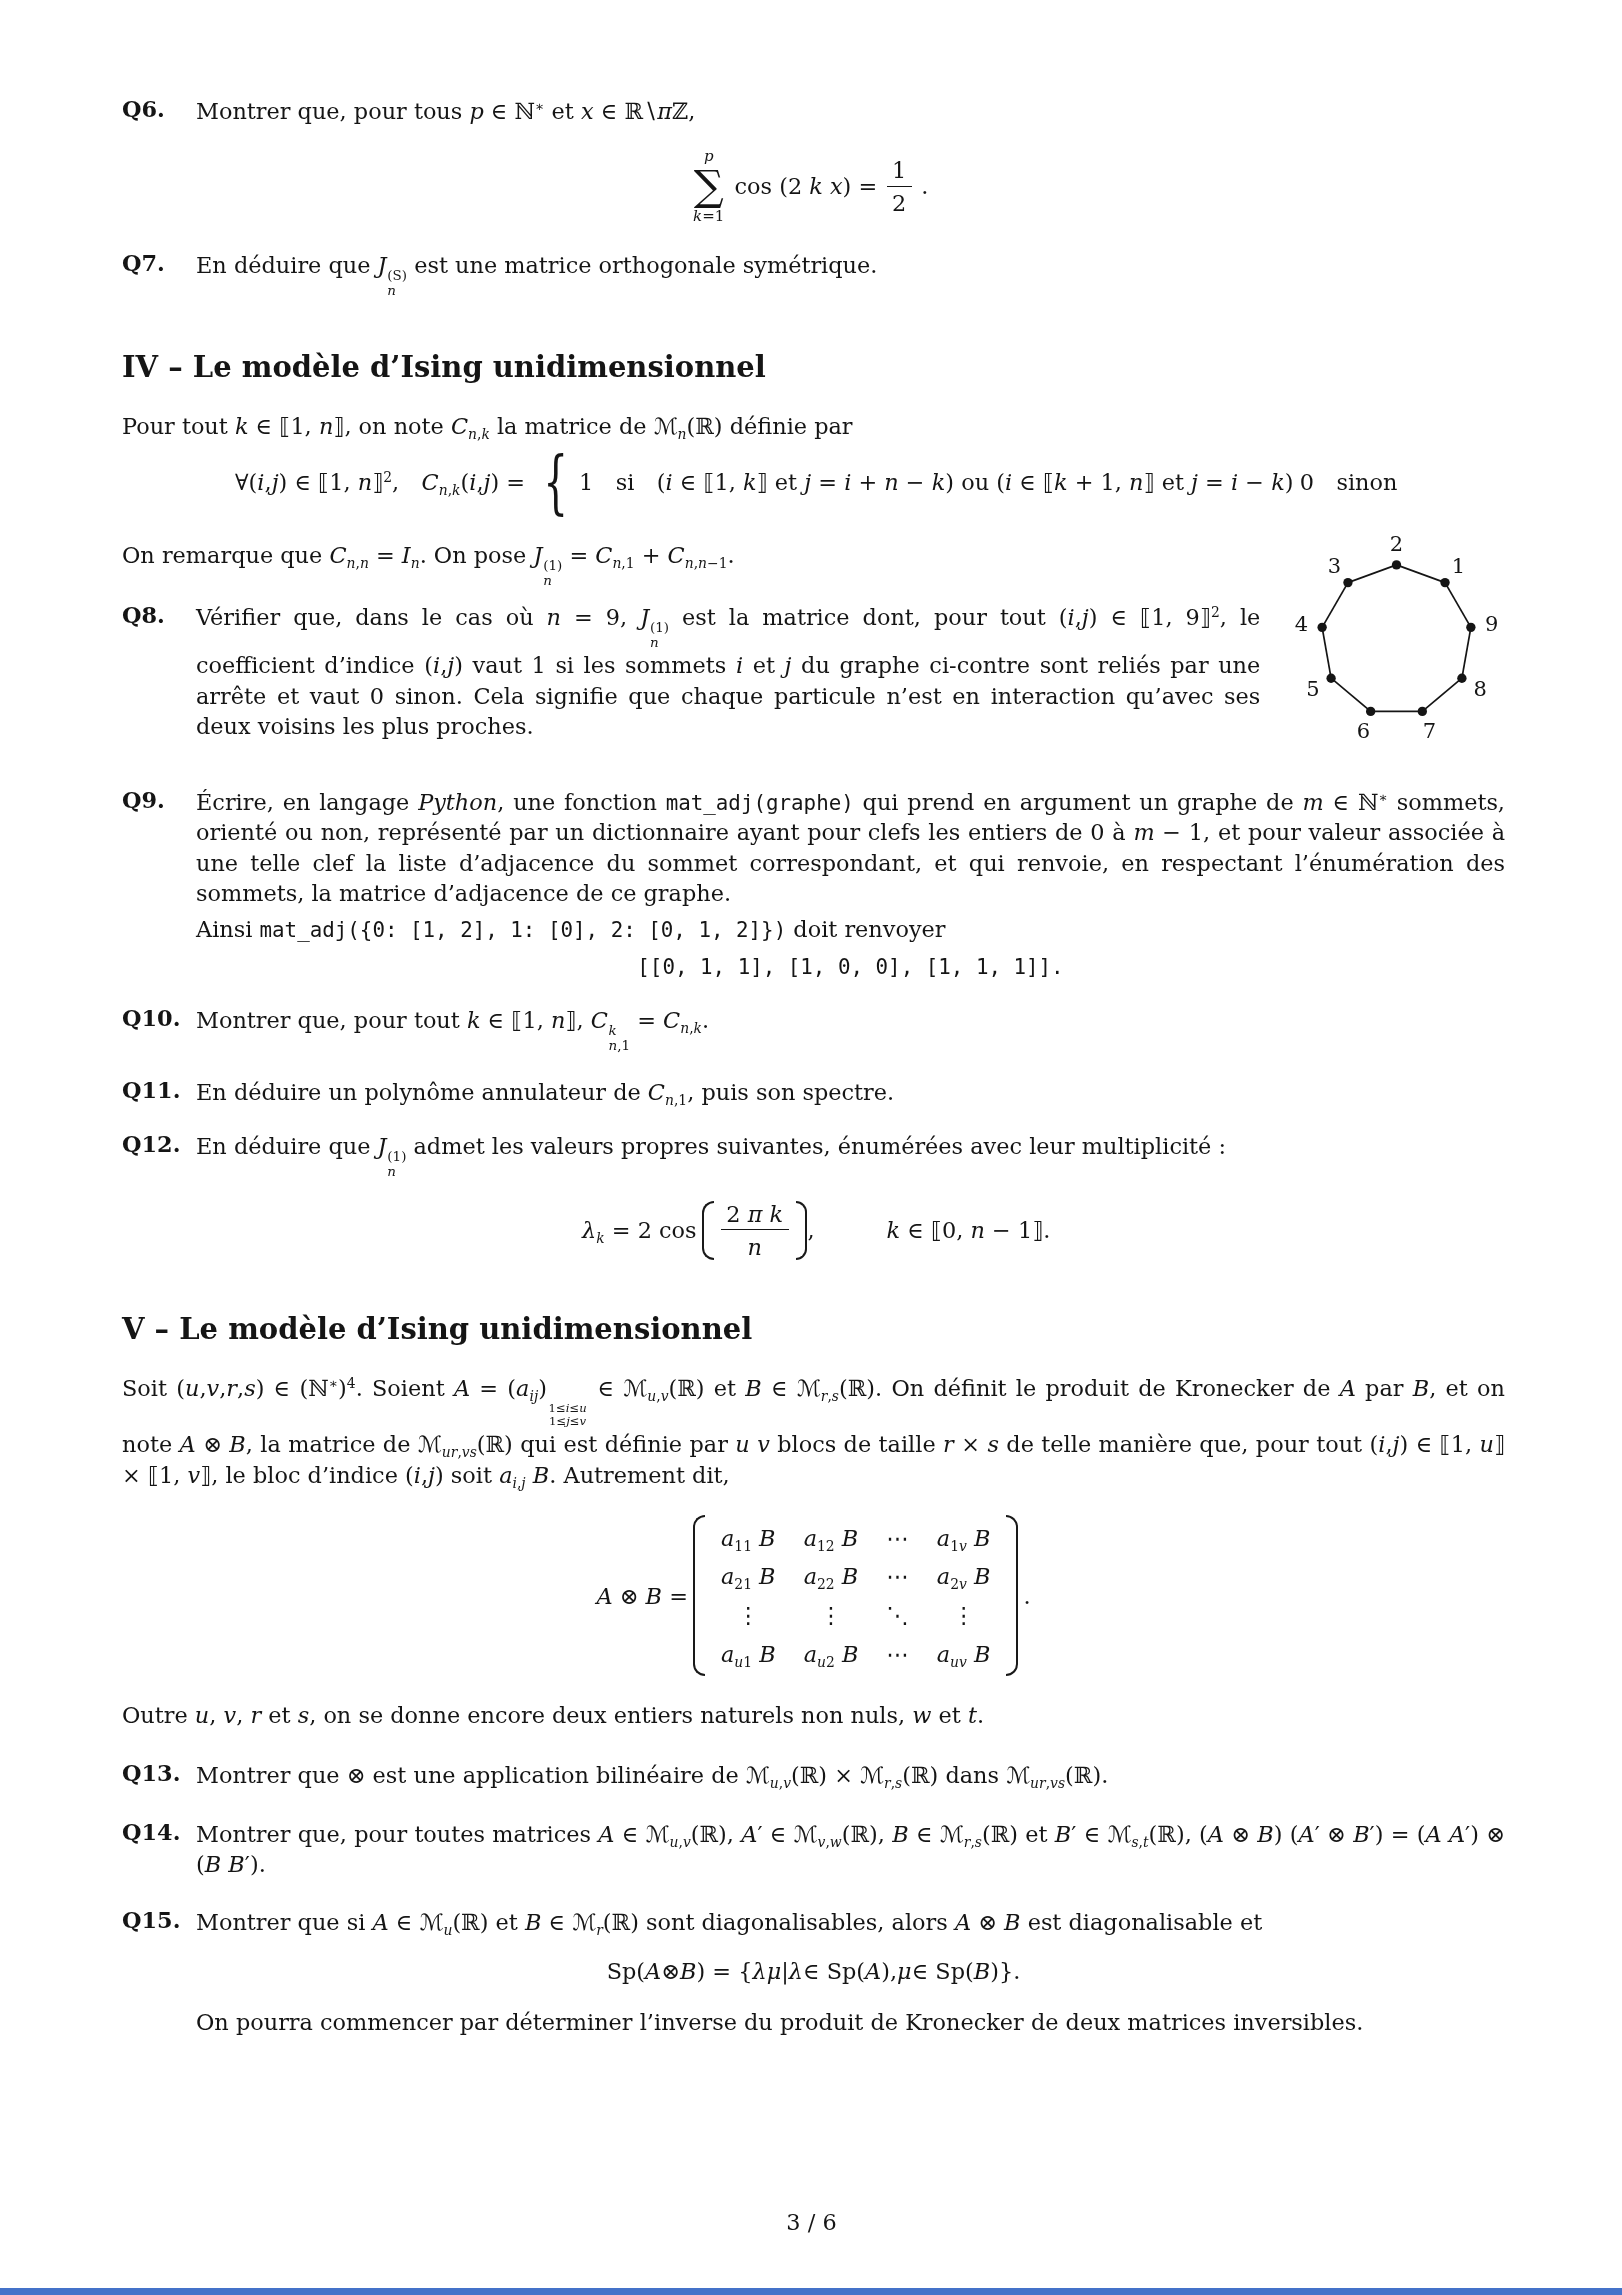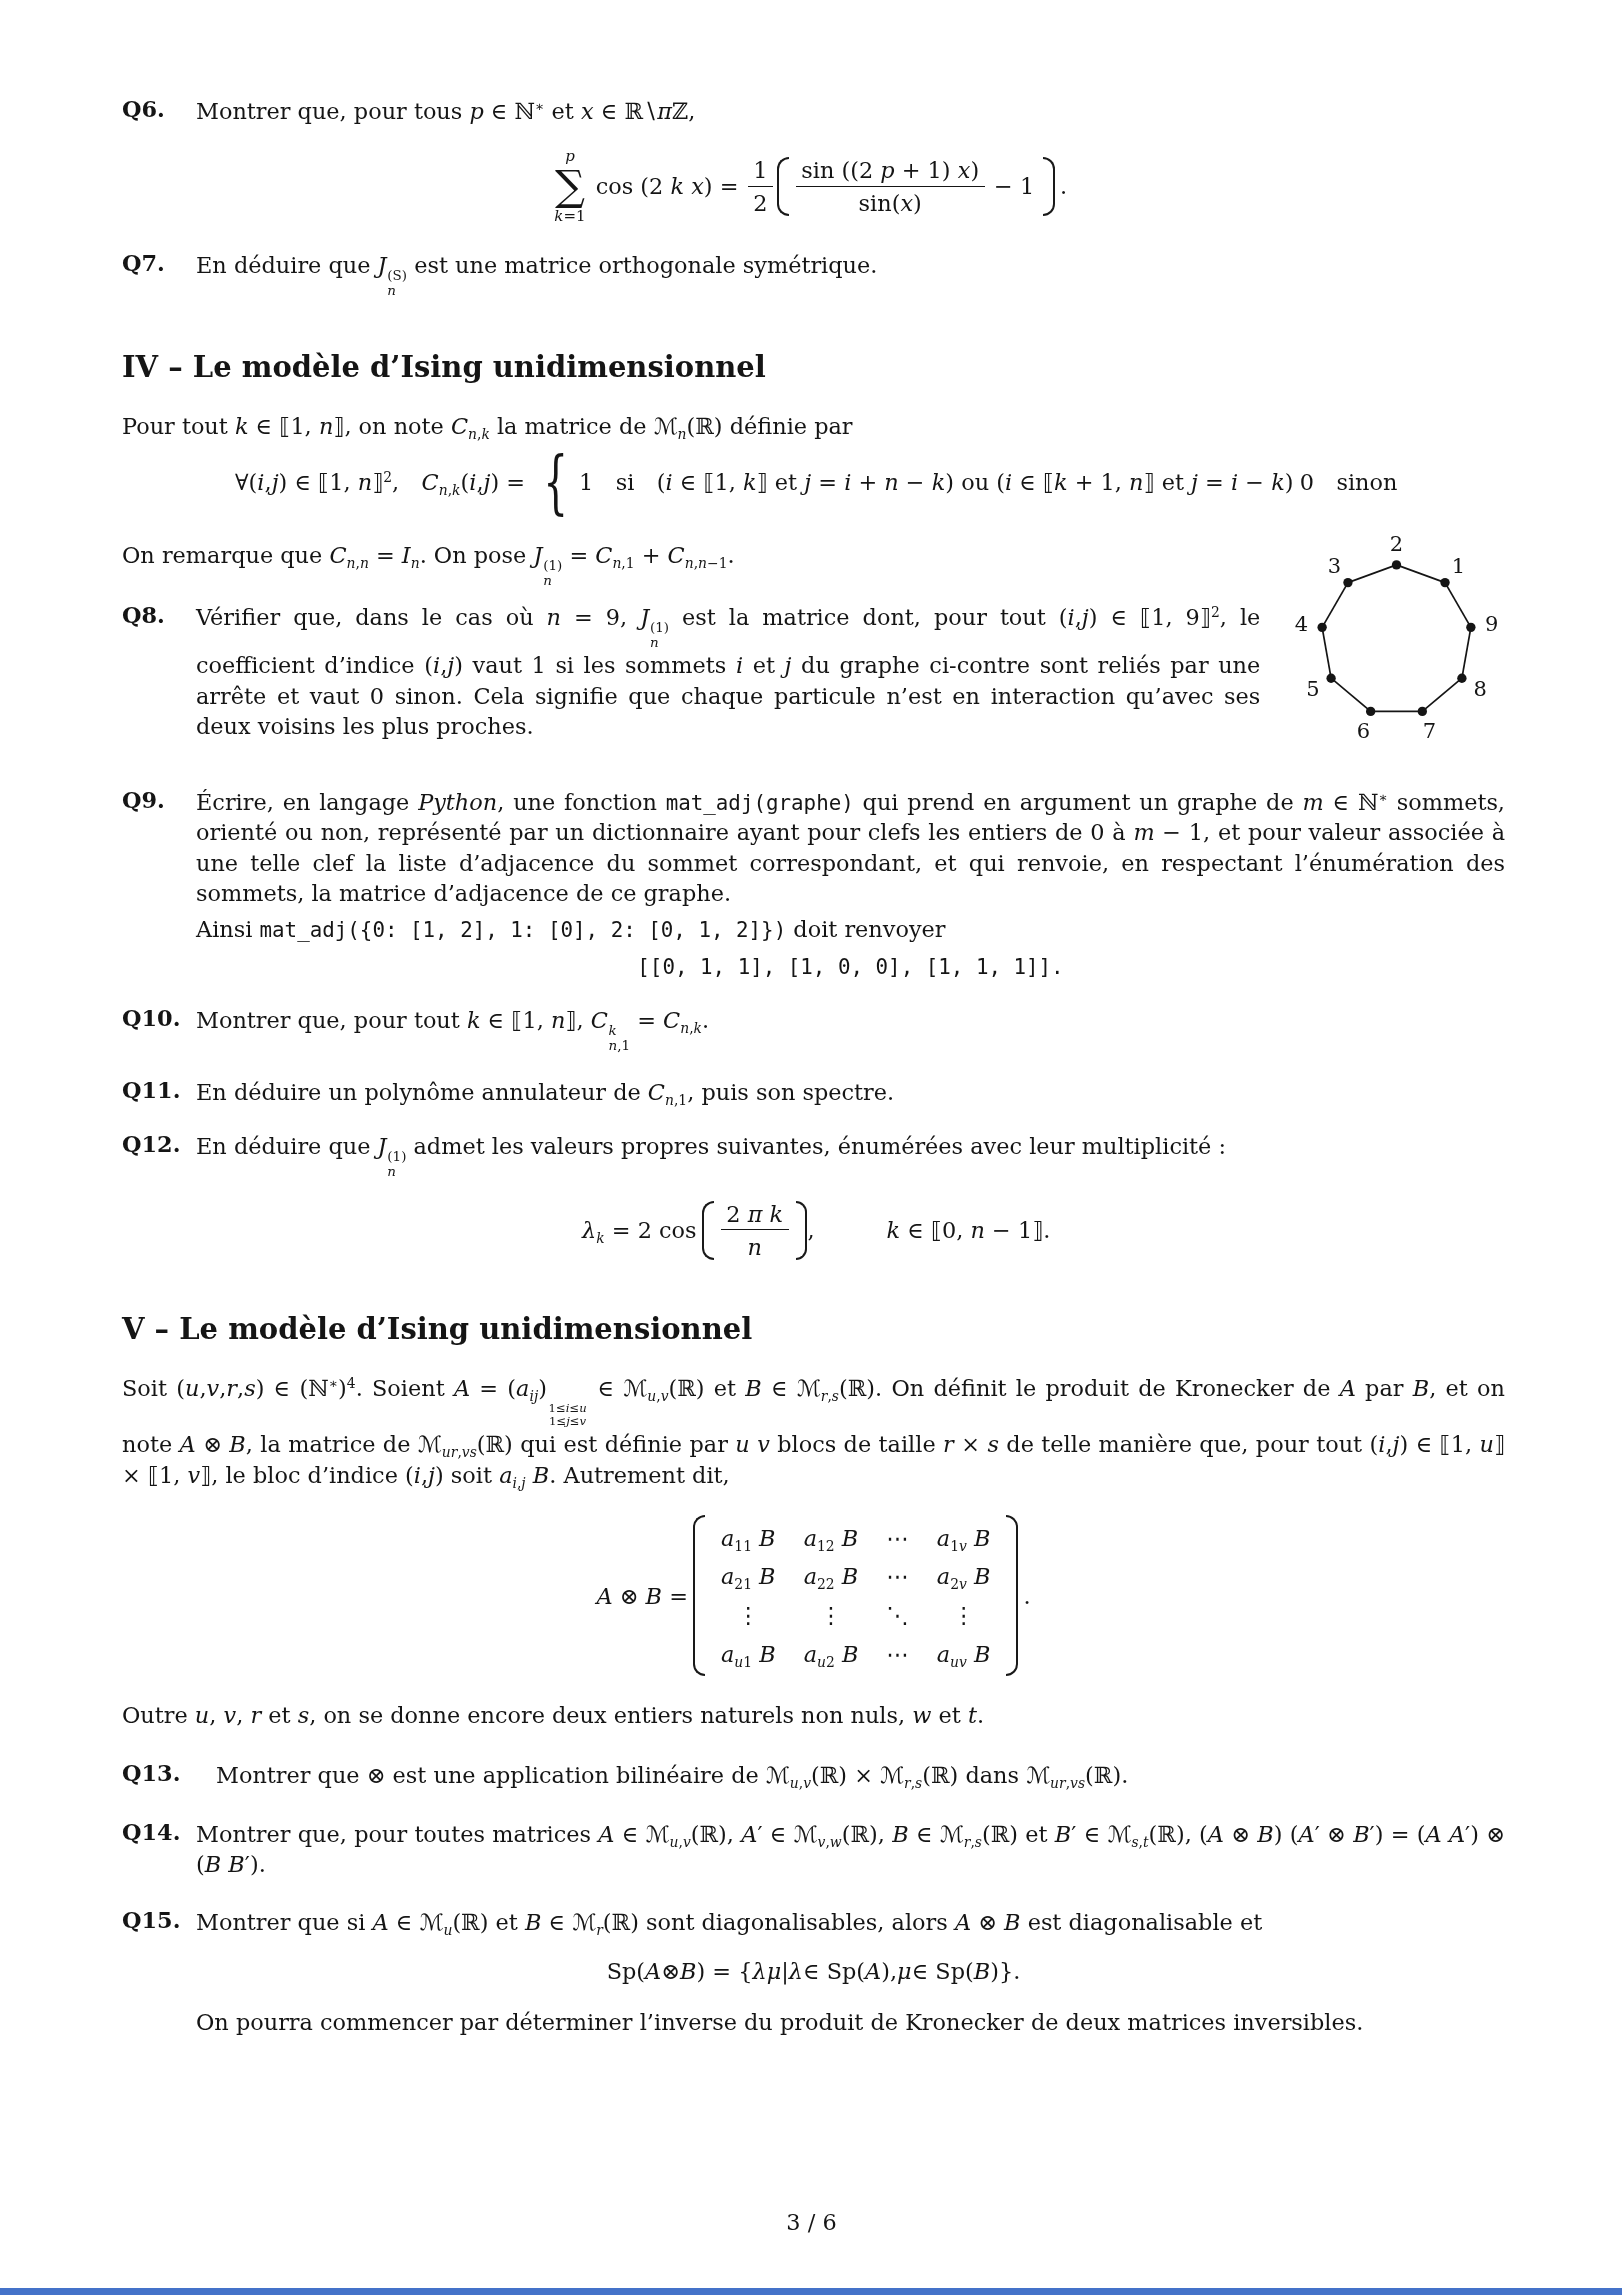--- a/index.html
+++ b/index.html
@@ -80,29 +80,20 @@
   <div class="displaymath q6-eq">
     <span class="bigop">
       <span class="lim"><i>p</i></span>
       <span class="sum-glyph">∑</span>
       <span class="lim"><i>k</i>=1</span>
     </span>
     <span class="mi">cos (2 <i>k</i> <i>x</i>) =</span>
     <span class="frac">
       <span>1</span>
       <span>2</span>
-    </span>
-    <span class="pgroup">
-      <span class="vparen left"></span>
-      <span class="frac">
-        <span>sin ((2 <i>p</i> + 1) <i>x</i>)</span>
-        <span>sin(<i>x</i>)</span>
-      </span>
-      <span class="mi">− 1</span>
-      <span class="vparen right"></span>
     </span>
     <span class="mi">.</span>
   </div>
 
   <div class="q">
     <span class="q-label">Q7.</span>
     <div class="q-body">En déduire que <i>J</i><span class="supsub">
           <span>(S)</span>
           <span><i>n</i></span>
         </span> est une matrice orthogonale symétrique.</div>
@@ -240,21 +231,21 @@
         <span>⋯</span>
         <span><i>a</i><sub><i>uv</i></sub> <i>B</i></span>
       </span>
       <span class="vparen right"></span>
     </span>
     <span class="mi">.</span>
   </div>
 
   <div class="para" style="margin-top:23.6px;">Outre <i>u</i>, <i>v</i>, <i>r</i> et <i>s</i>, on se donne encore deux entiers naturels non nuls, <i>w</i> et <i>t</i>.</div>
 
-  <div class="q" style="margin-top:30px;gap:20px;">
+  <div class="q" style="margin-top:30px;">
     <span class="q-label">Q13.</span>
     <div class="q-body">Montrer que ⊗ est une application bilinéaire de ℳ<sub><i>u</i>,<i>v</i></sub>(ℝ) × ℳ<sub><i>r</i>,<i>s</i></sub>(ℝ) dans ℳ<sub><i>ur</i>,<i>vs</i></sub>(ℝ).</div>
   </div>
 
   <div class="q" style="margin-top:28px;">
     <span class="q-label">Q14.</span>
     <div class="q-body">Montrer que, pour toutes matrices <i>A</i> ∈ ℳ<sub><i>u</i>,<i>v</i></sub>(ℝ), <i>A</i>′ ∈ ℳ<sub><i>v</i>,<i>w</i></sub>(ℝ), <i>B</i> ∈ ℳ<sub><i>r</i>,<i>s</i></sub>(ℝ) et <i>B</i>′ ∈ ℳ<sub><i>s</i>,<i>t</i></sub>(ℝ), (<i>A</i> ⊗ <i>B</i>) (<i>A</i>′ ⊗ <i>B</i>′) = (<i>A</i> <i>A</i>′) ⊗ (<i>B</i> <i>B</i>′).</div>
   </div>
 
   <div class="q" style="margin-top:28px;">

